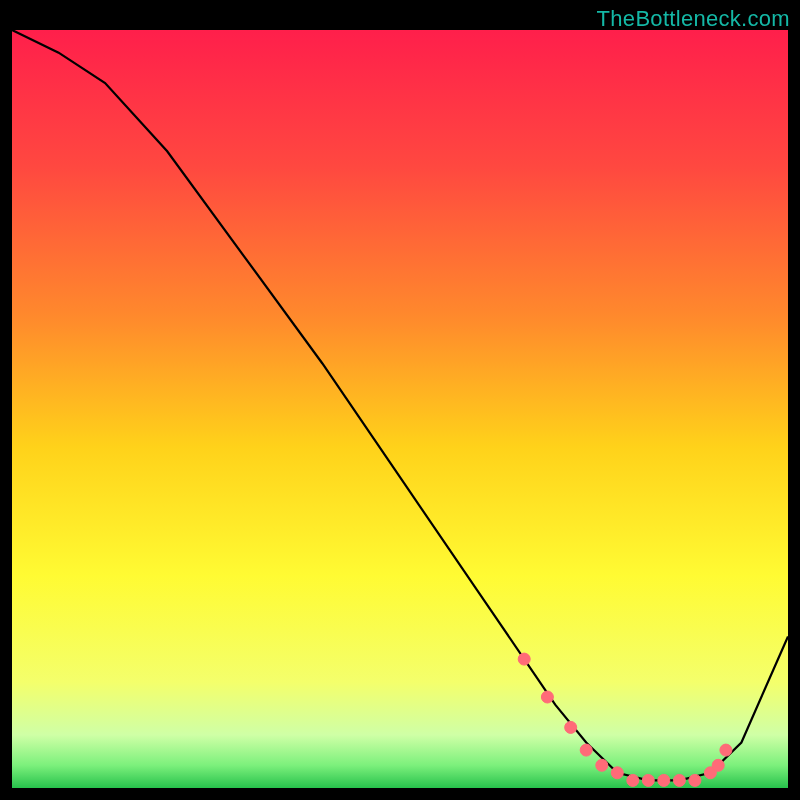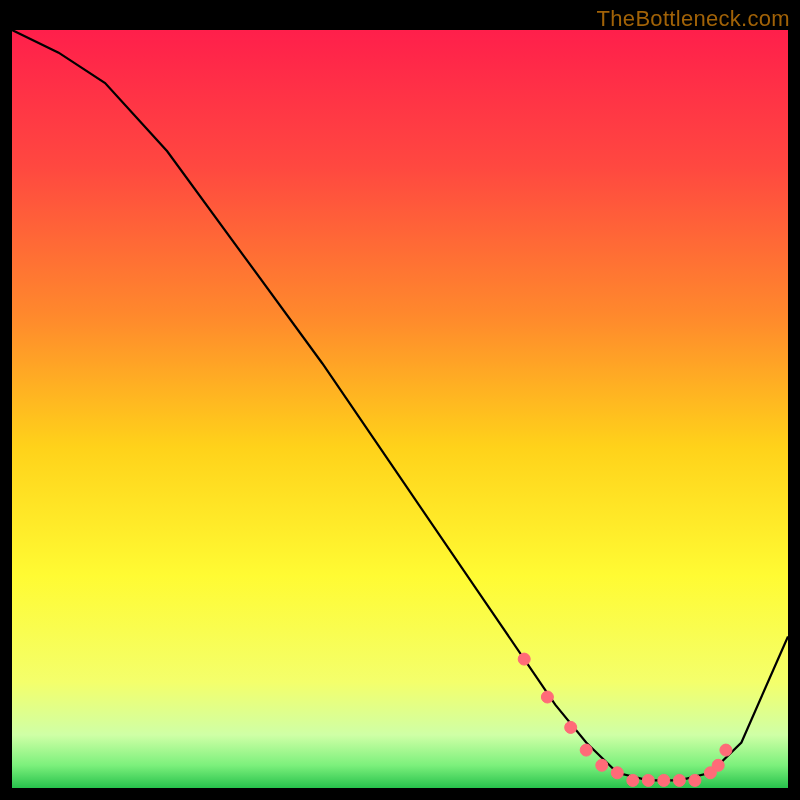--- a/index.html
+++ b/index.html
@@ -16,21 +16,21 @@
     height: 800px;
     background: #000;
   }
   .watermark {
     position: absolute;
     top: 6px;
     right: 10px;
     font-family: Arial, Helvetica, sans-serif;
     font-size: 22px;
     font-weight: 500;
-    color: #a16207;
+    color: #14b8a6;
     letter-spacing: 0.3px;
   }
   svg.plot {
     position: absolute;
     left: 12px;
     top: 30px;
     width: 776px;
     height: 758px;
     display: block;
   }

